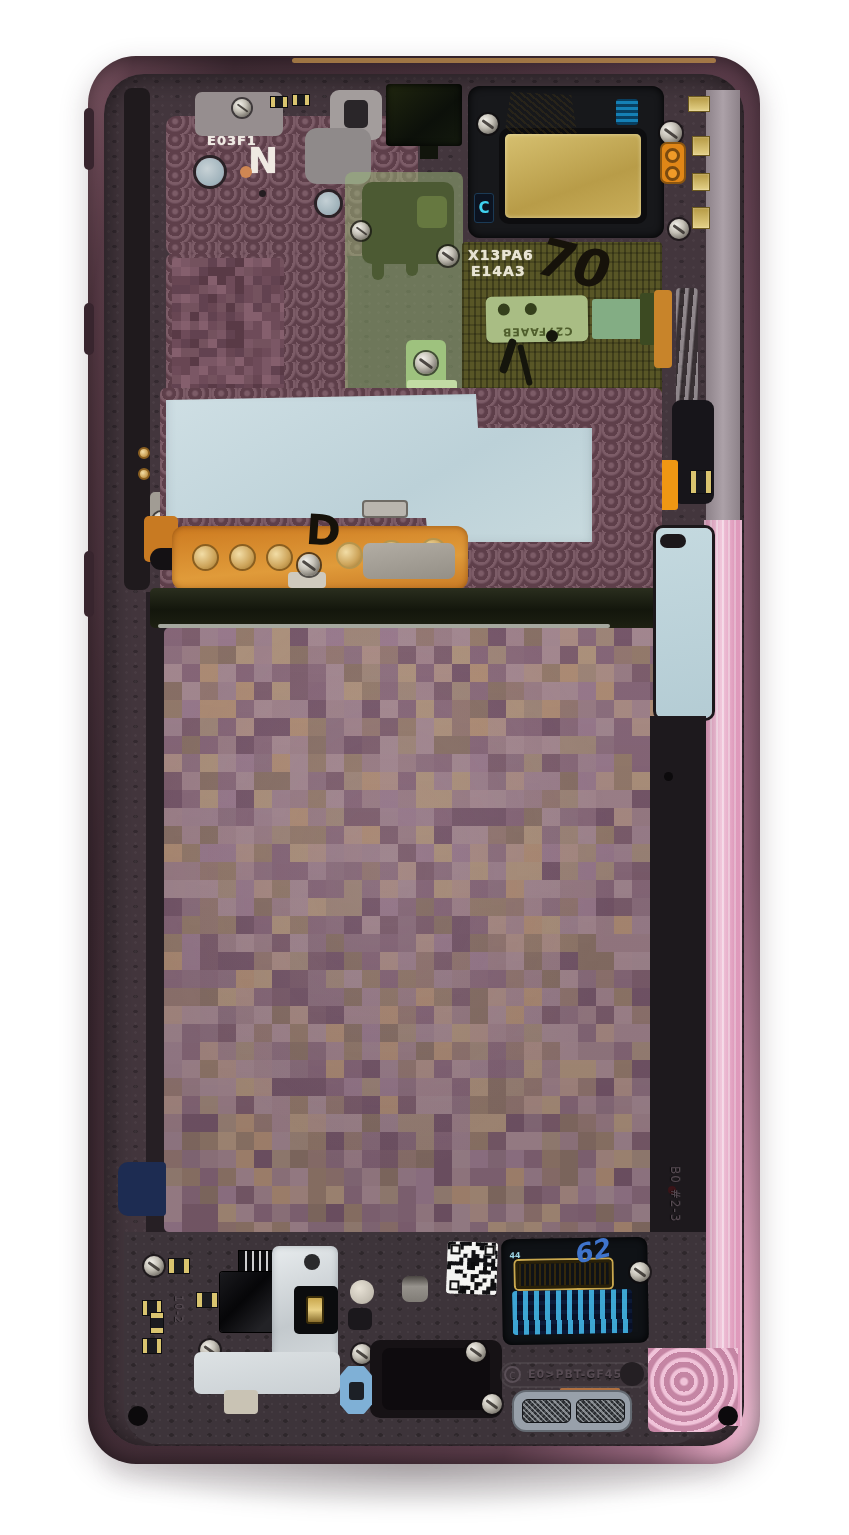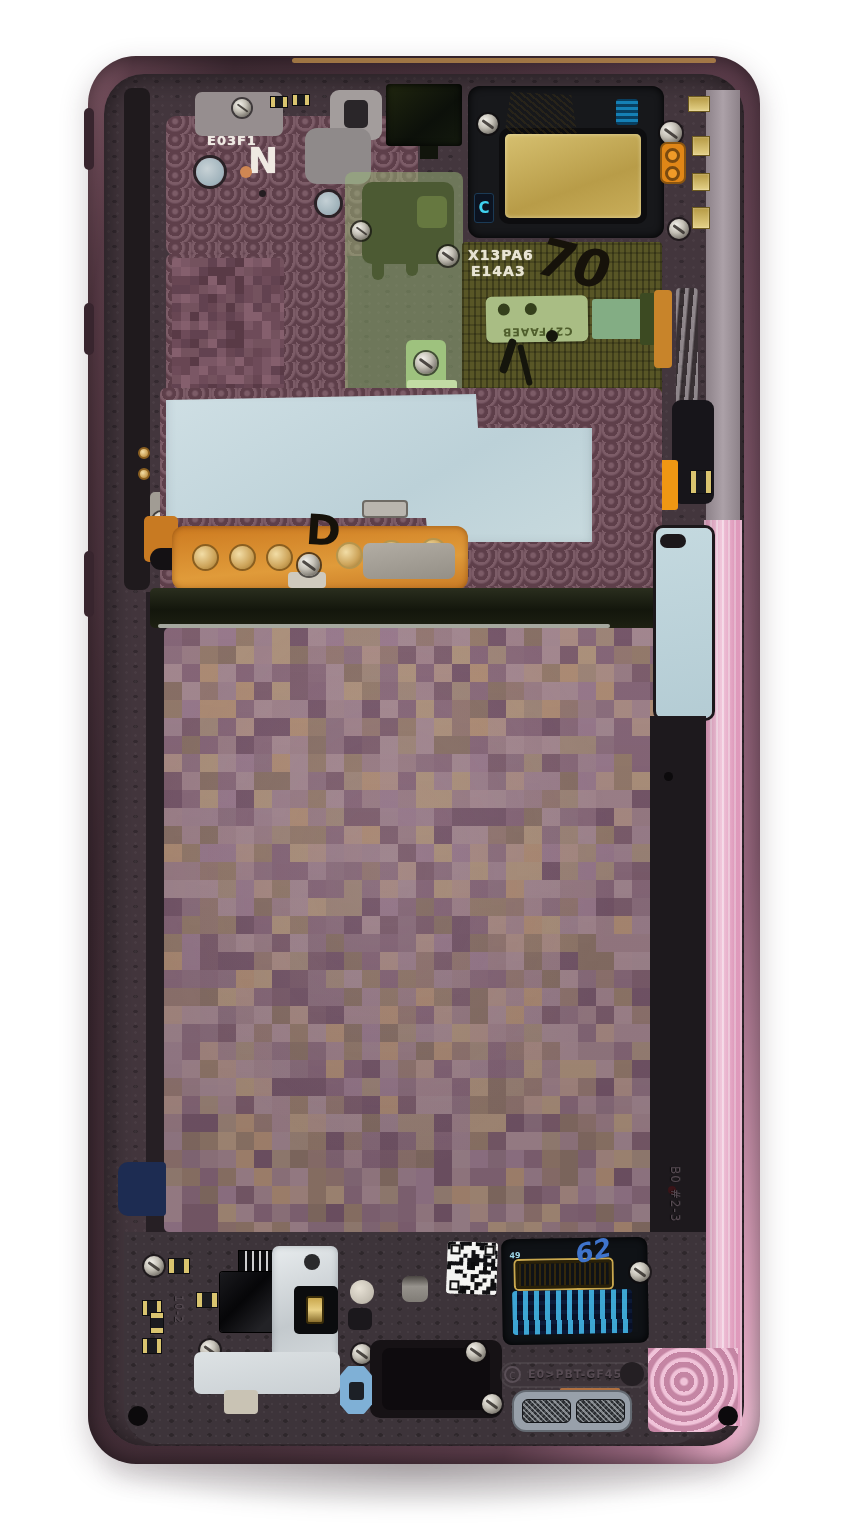--- a/index.html
+++ b/index.html
@@ -1515,21 +1515,21 @@
         <div style="position: absolute; left: 40px; top: 48px; width: 4.5px; height: 4.5px; background: rgb(17, 17, 20);"></div>
         <div style="position: absolute; left: 44px; top: 48px; width: 4.5px; height: 4.5px; background: rgb(244, 244, 242);"></div>
         <div style="position: absolute; left: 48px; top: 48px; width: 4.5px; height: 4.5px; background: rgb(244, 244, 242);"></div>
       </div>
     <div style="position:absolute;left:3px;top:3px;width:10px;height:10px;border:2px solid #111;background:#f4f4f2;"></div>
     <div style="position:absolute;right:3px;top:3px;width:10px;height:10px;border:2px solid #111;background:#f4f4f2;"></div>
     <div style="position:absolute;left:3px;bottom:3px;width:10px;height:10px;border:2px solid #111;background:#f4f4f2;"></div>
   </div>
 
   <div class="abs" style="left:502px;top:1238px;width:146px;height:106px;background:#0f1216;border-radius:9px;transform:rotate(-1deg);box-shadow:inset 0 0 8px #000;">
-    <div style="position:absolute;left:8px;top:12px;color:#9fd8e8;font-size:8px;font-weight:bold;">49</div>
+    <div style="position:absolute;left:8px;top:12px;color:#9fd8e8;font-size:8px;font-weight:bold;">44</div>
     <div class="goldconn" style="position:absolute;left:14px;top:22px;width:96px;height:28px;"></div>
     <div style="position:absolute;left:74px;top:-2px;color:#3f74cc;font-size:26px;font-style:italic;font-weight:bold;transform:rotate(-12deg);">62</div>
     <div class="irid" style="position:absolute;left:10px;top:52px;width:120px;height:44px;"></div>
   </div>
   <div class="abs screw" style="left:630px;top:1262px;width:20px;height:20px;"></div>
 
   <div class="abs" style="left:370px;top:1340px;width:132px;height:78px;background:#16121 5;background-color:#161215;border-radius:10px;"></div>
   <div class="abs" style="left:382px;top:1348px;width:108px;height:62px;background:#0e0b0e;border-radius:8px;"></div>
   <div class="abs" style="left:340px;top:1366px;width:32px;height:48px;background:#7fb0d6;border-radius:9px;clip-path:polygon(25% 0,75% 0,100% 20%,100% 80%,75% 100%,25% 100%,0 80%,0 20%);"></div>
   <div class="abs" style="left:349px;top:1382px;width:15px;height:18px;background:#1c2026;border-radius:3px;"></div>

